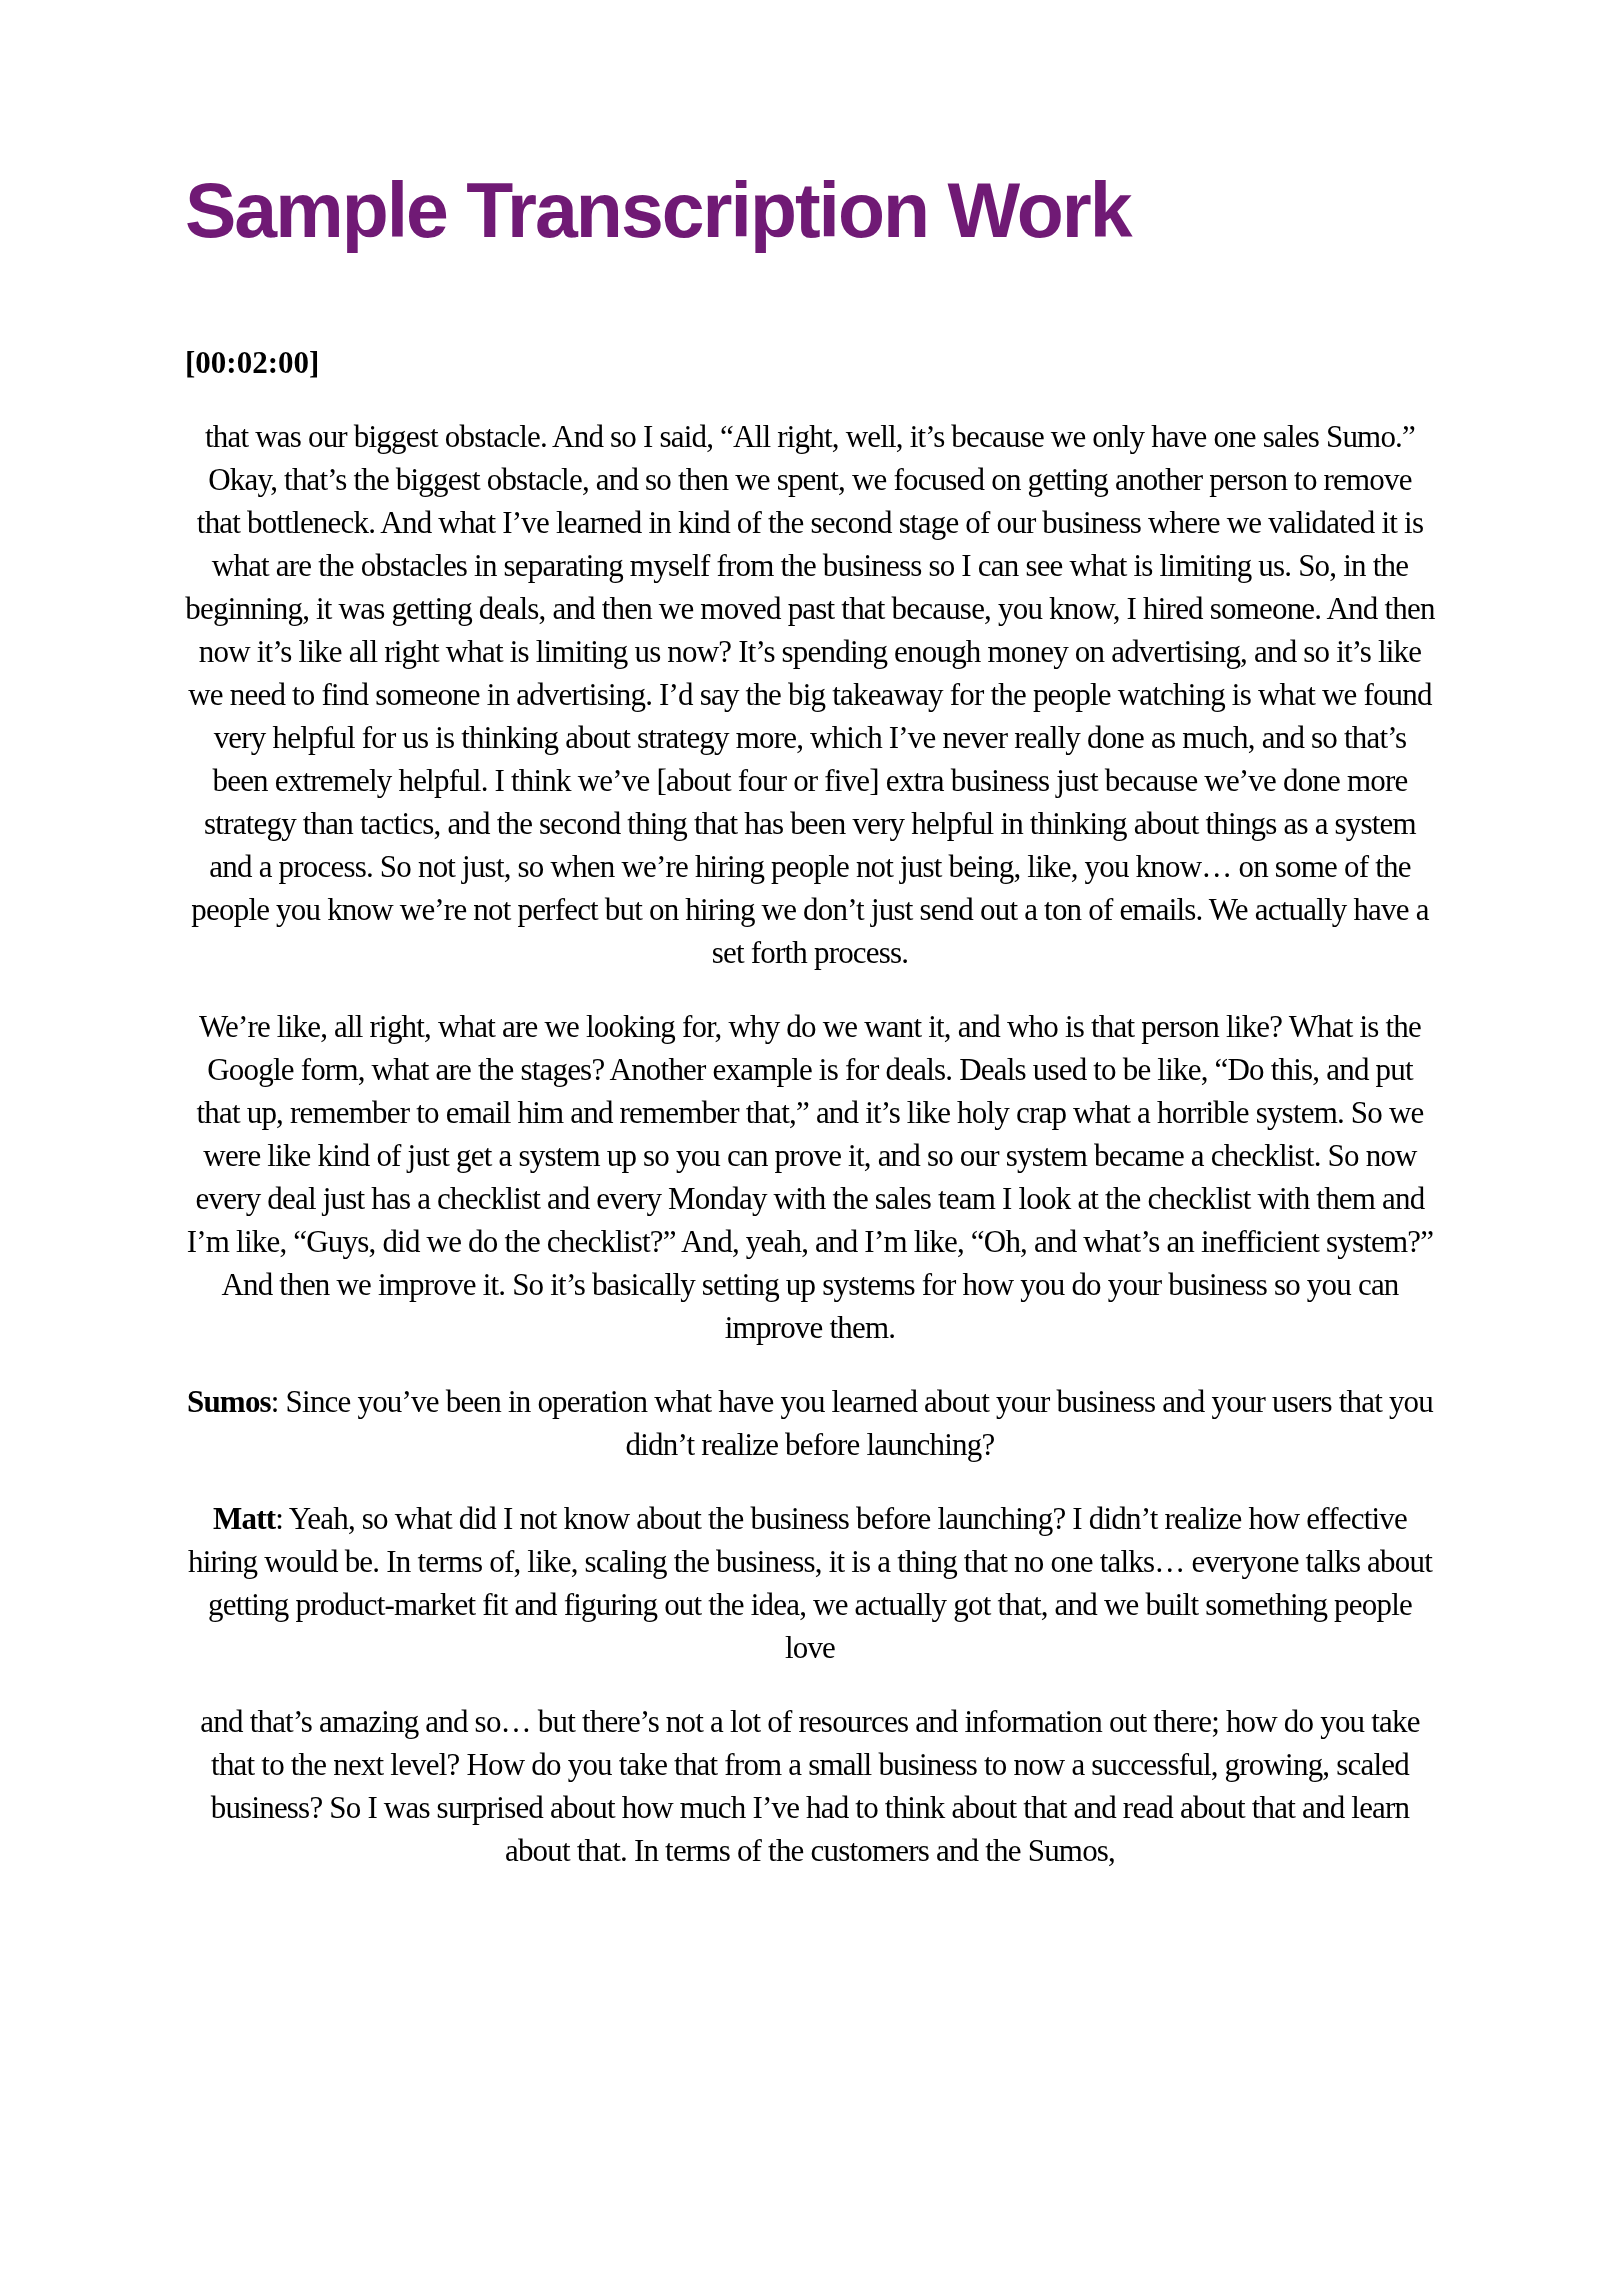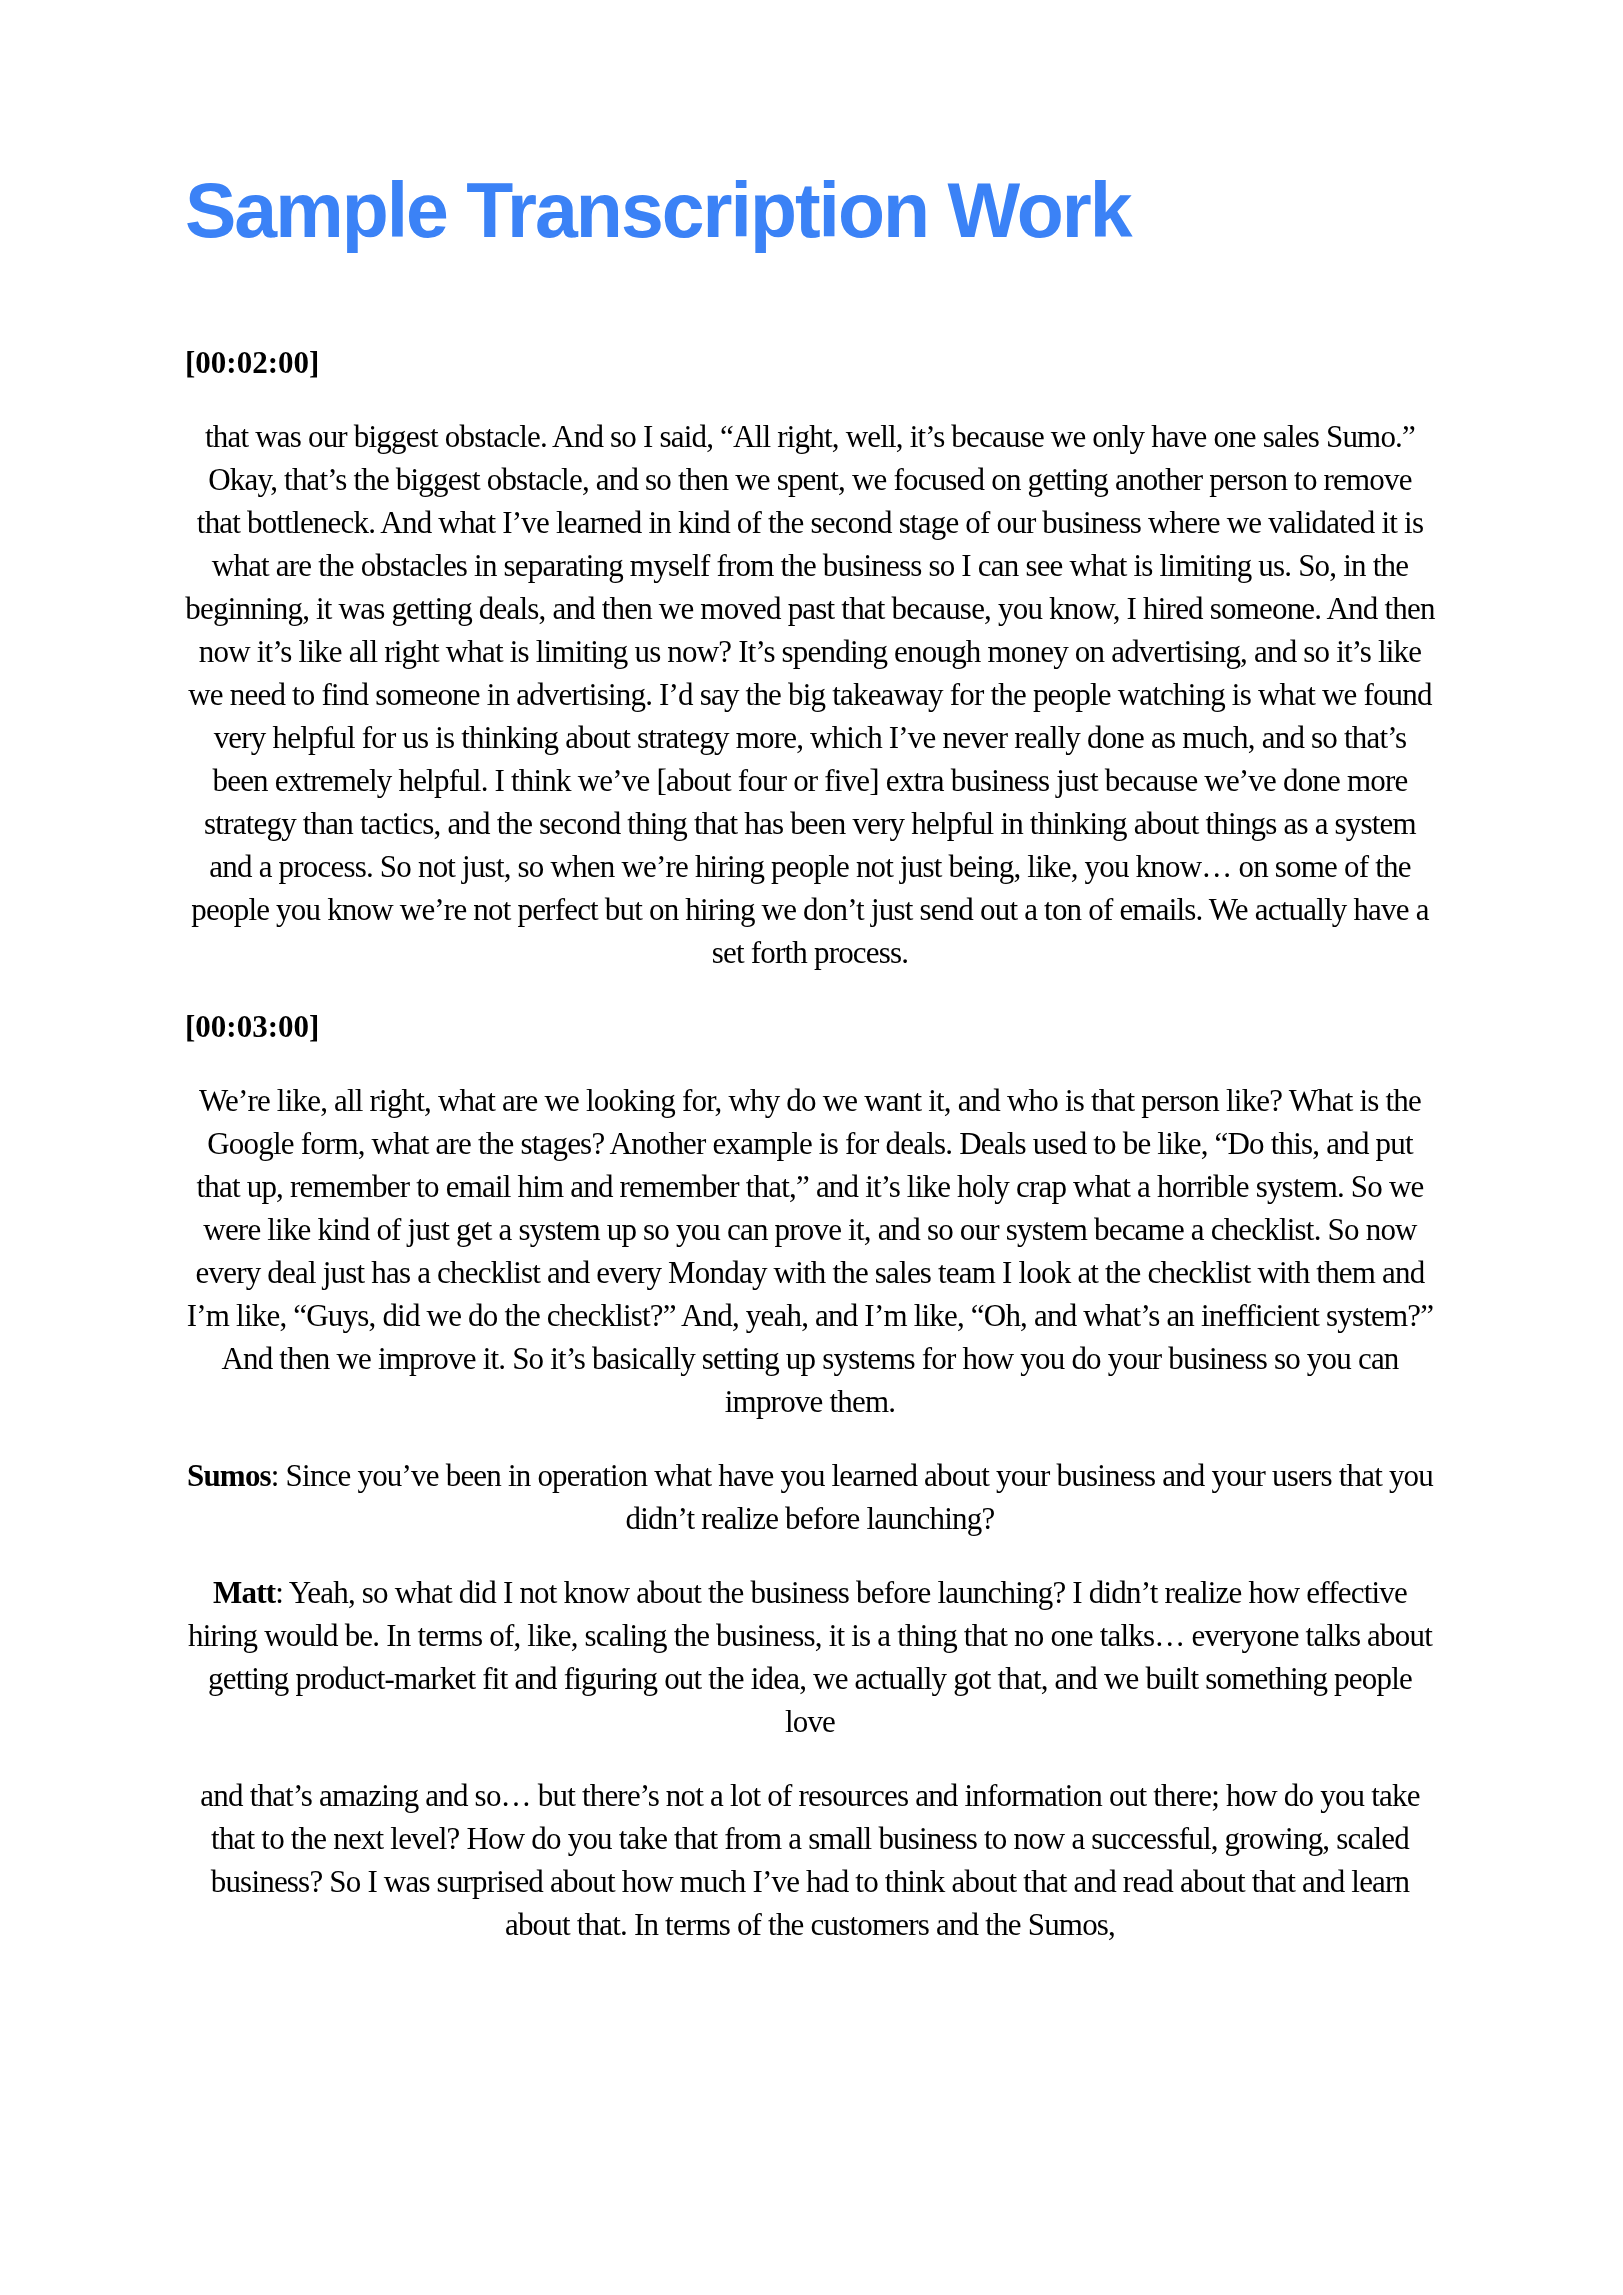--- a/index.html
+++ b/index.html
@@ -15,21 +15,21 @@
     overflow: hidden;
     box-sizing: border-box;
     padding: 164px 188px 0 185px;
   }
   .doc-title {
     font-family: "Liberation Sans", "DejaVu Sans", sans-serif;
     font-weight: 700;
     font-size: 77px;
     line-height: 1.2;
     letter-spacing: -2px;
-    color: #3b82f6;
+    color: #701a75;
     margin: 0 0 85px 0;
   }
   .timestamp {
     font-family: "Liberation Serif", "DejaVu Serif", serif;
     font-weight: 700;
     font-size: 31px;
     line-height: 43px;
     color: #000000;
     margin: 16px 0 31px 0;
   }
@@ -51,21 +51,20 @@
 <body>
 
 <div class="page">
 
   <h1 class="doc-title">Sample Transcription Work</h1>
 
   <p class="timestamp">[00:02:00]</p>
 
   <p class="para">that was our biggest obstacle. And so I said, “All right, well, it’s because we only have one sales Sumo.” Okay, that’s the biggest obstacle, and so then we spent, we focused on getting another person to remove that bottleneck. And what I’ve learned in kind of the second stage of our business where we validated it is what are the obstacles in separating myself from the business so I can see what is limiting us. So, in the beginning, it was getting deals, and then we moved past that because, you know, I hired someone. And then now it’s like all right what is limiting us now? It’s spending enough money on advertising, and so it’s like we need to find someone in advertising. I’d say the big takeaway for the people watching is what we found very helpful for us is thinking about strategy more, which I’ve never really done as much, and so that’s been extremely helpful. I think we’ve [about four or five] extra business just because we’ve done more strategy than tactics, and the second thing that has been very helpful in thinking about things as a system and a process. So not just, so when we’re hiring people not just being, like, you know… on some of the people you know we’re not perfect but on hiring we don’t just send out a ton of emails. We actually have a set forth process.</p>
 
-  <p class="timestamp">[00:03:00]</p>
 
   <p class="para">We’re like, all right, what are we looking for, why do we want it, and who is that person like? What is the Google form, what are the stages? Another example is for deals. Deals used to be like, “Do this, and put that up, remember to email him and remember that,” and it’s like holy crap what a horrible system. So we were like kind of just get a system up so you can prove it, and so our system became a checklist. So now every deal just has a checklist and every Monday with the sales team I look at the checklist with them and I’m like, “Guys, did we do the checklist?” And, yeah, and I’m like, “Oh, and what’s an inefficient system?” And then we improve it. So it’s basically setting up systems for how you do your business so you can improve them.</p>
 
   <p class="para"><span class="speaker">Sumos</span><span>: Since you’ve been in operation what have you learned about your business and your users that you didn’t realize before launching?</span></p>
 
   <p class="para"><span class="speaker">Matt</span><span>: Yeah, so what did I not know about the business before launching? I didn’t realize how effective hiring would be. In terms of, like, scaling the business, it is a thing that no one talks… everyone talks about getting product-market fit and figuring out the idea, we actually got that, and we built something people love</span></p>
 
 
   <p class="para">and that’s amazing and so… but there’s not a lot of resources and information out there; how do you take that to the next level? How do you take that from a small business to now a successful, growing, scaled business? So I was surprised about how much I’ve had to think about that and read about that and learn about that. In terms of the customers and the Sumos,</p>
 

